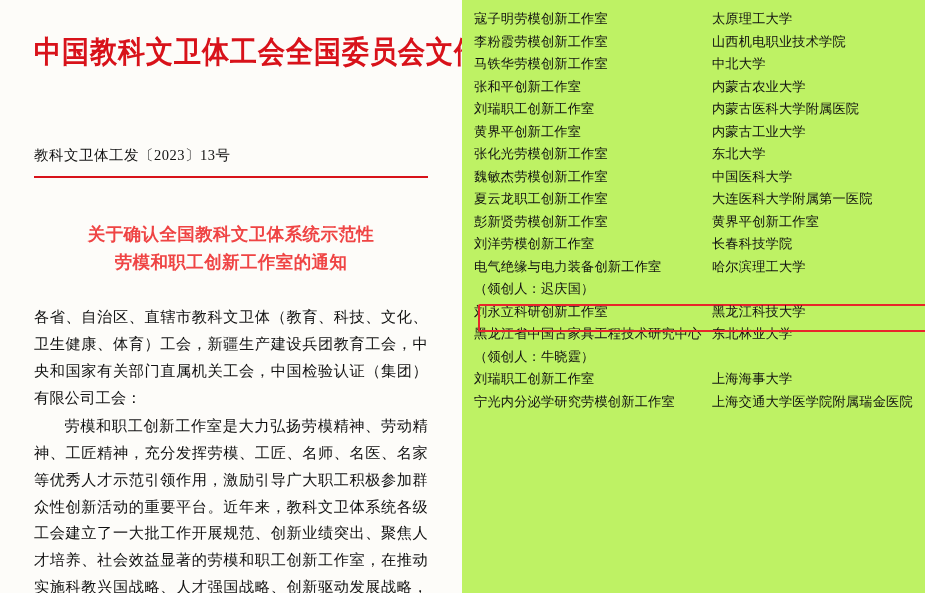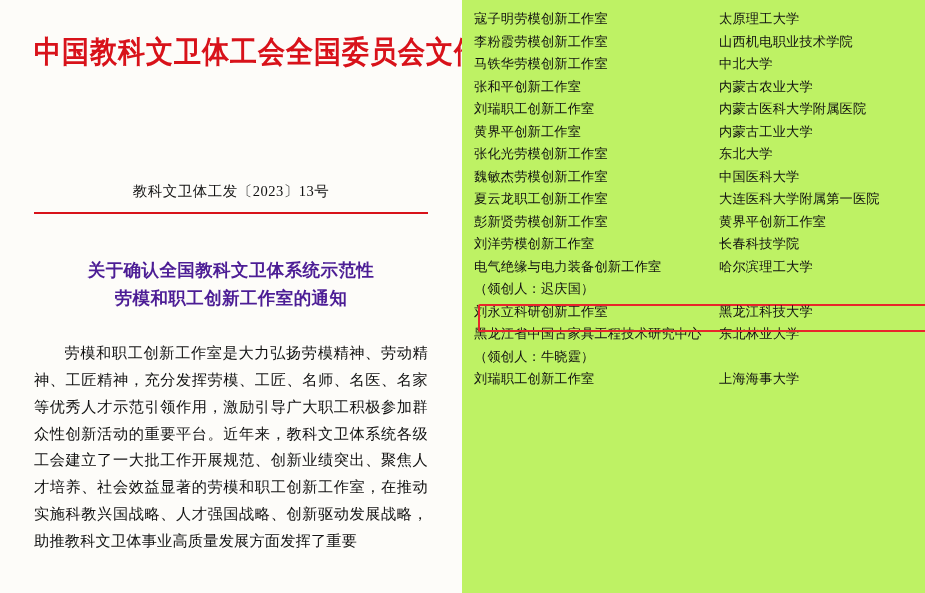--- a/index.html
+++ b/index.html
@@ -40,39 +40,39 @@
     font-family: "Liberation Serif", "DejaVu Serif", serif;
     font-weight: bold;
     font-size: 27px;
     letter-spacing: 1px;
     line-height: 1.25;
     white-space: nowrap;
     transform: scaleY(1.12);
     transform-origin: center top;
   }
   .doc-number {
-    text-align: center;
+    text-align: left;
     font-size: 14.5px;
-    margin-top: 114px;
+    margin-top: 78px;
     letter-spacing: 0.5px;
     color: #111;
   }
   .red-rule {
     margin-top: 11px;
     height: 2px;
     background: #d8121a;
     width: 100%;
   }
   .doc-title {
     text-align: center;
     font-weight: bold;
     font-size: 17.5px;
     line-height: 1.62;
     margin-top: 42px;
-    color: #4c1d95;
+    color: #ef4444;
     letter-spacing: 0.4px;
   }
   .doc-body {
     margin-top: 28px;
     font-size: 15.2px;
     line-height: 1.76;
     text-align: justify;
     color: #111;
     letter-spacing: 0.2px;
   }
@@ -142,20 +142,21 @@
 
     <div class="doc-number">教科文卫体工发〔2023〕13号</div>
     <div class="red-rule"></div>
 
     <div class="doc-title">
       <div>关于确认全国教科文卫体系统示范性</div>
       <div>劳模和职工创新工作室的通知</div>
     </div>
 
     <div class="doc-body">
+      <p>各省、自治区、直辖市教科文卫体（教育、科技、文化、卫生健康、体育）工会，新疆生产建设兵团教育工会，中央和国家有关部门直属机关工会，中国检验认证（集团）有限公司工会：</p>
       <p class="indent">劳模和职工创新工作室是大力弘扬劳模精神、劳动精神、工匠精神，充分发挥劳模、工匠、名师、名医、名家等优秀人才示范引领作用，激励引导广大职工积极参加群众性创新活动的重要平台。近年来，教科文卫体系统各级工会建立了一大批工作开展规范、创新业绩突出、聚焦人才培养、社会效益显著的劳模和职工创新工作室，在推动实施科教兴国战略、人才强国战略、创新驱动发展战略，助推教科文卫体事业高质量发展方面发挥了重要</p>
     </div>
   </div>
 
   <div class="right-list">
     <table class="studio-table">
       <tbody>
         <tr>
           <td class="col-name">寇子明劳模创新工作室</td>
           <td class="col-org">太原理工大学</td>
@@ -217,17 +218,21 @@
           <td class="col-org">东北林业大学</td>
         </tr>
         <tr>
           <td class="col-name sub-note">（领创人：牛晓霆）</td>
           <td class="col-org"></td>
         </tr>
         <tr>
           <td class="col-name">刘瑞职工创新工作室</td>
           <td class="col-org">上海海事大学</td>
         </tr>
+        <tr>
+          <td class="col-name">宁光内分泌学研究劳模创新工作室</td>
+          <td class="col-org">上海交通大学医学院附属瑞金医院</td>
+        </tr>
       </tbody>
     </table>
   </div>
 
 </div>
 
 </body></html>

